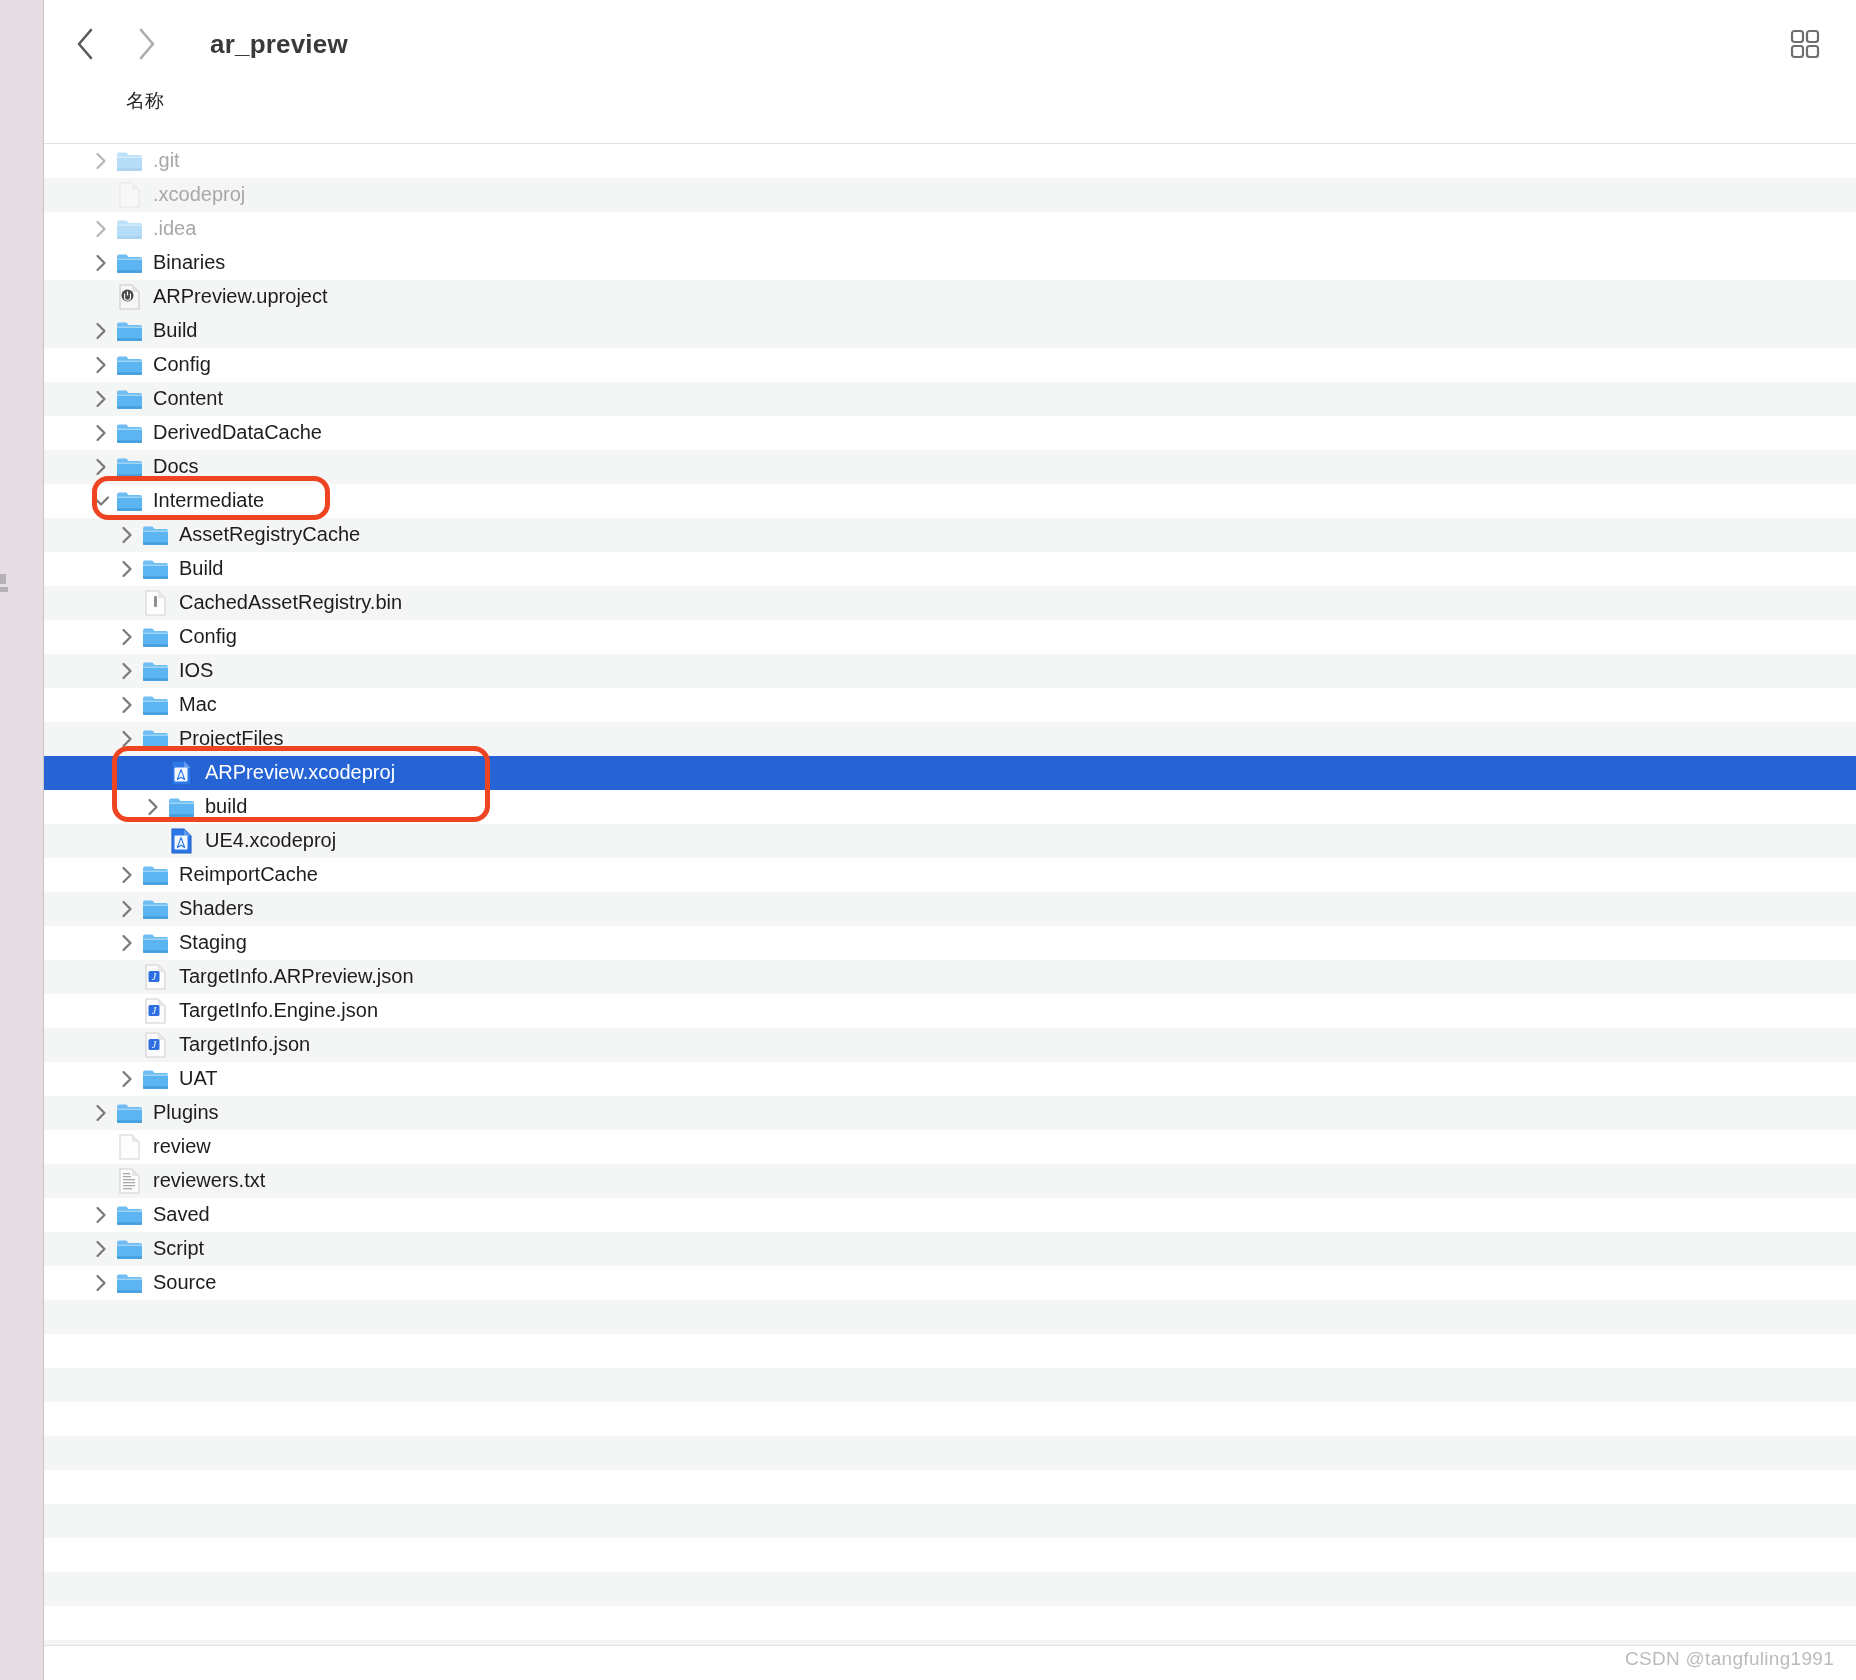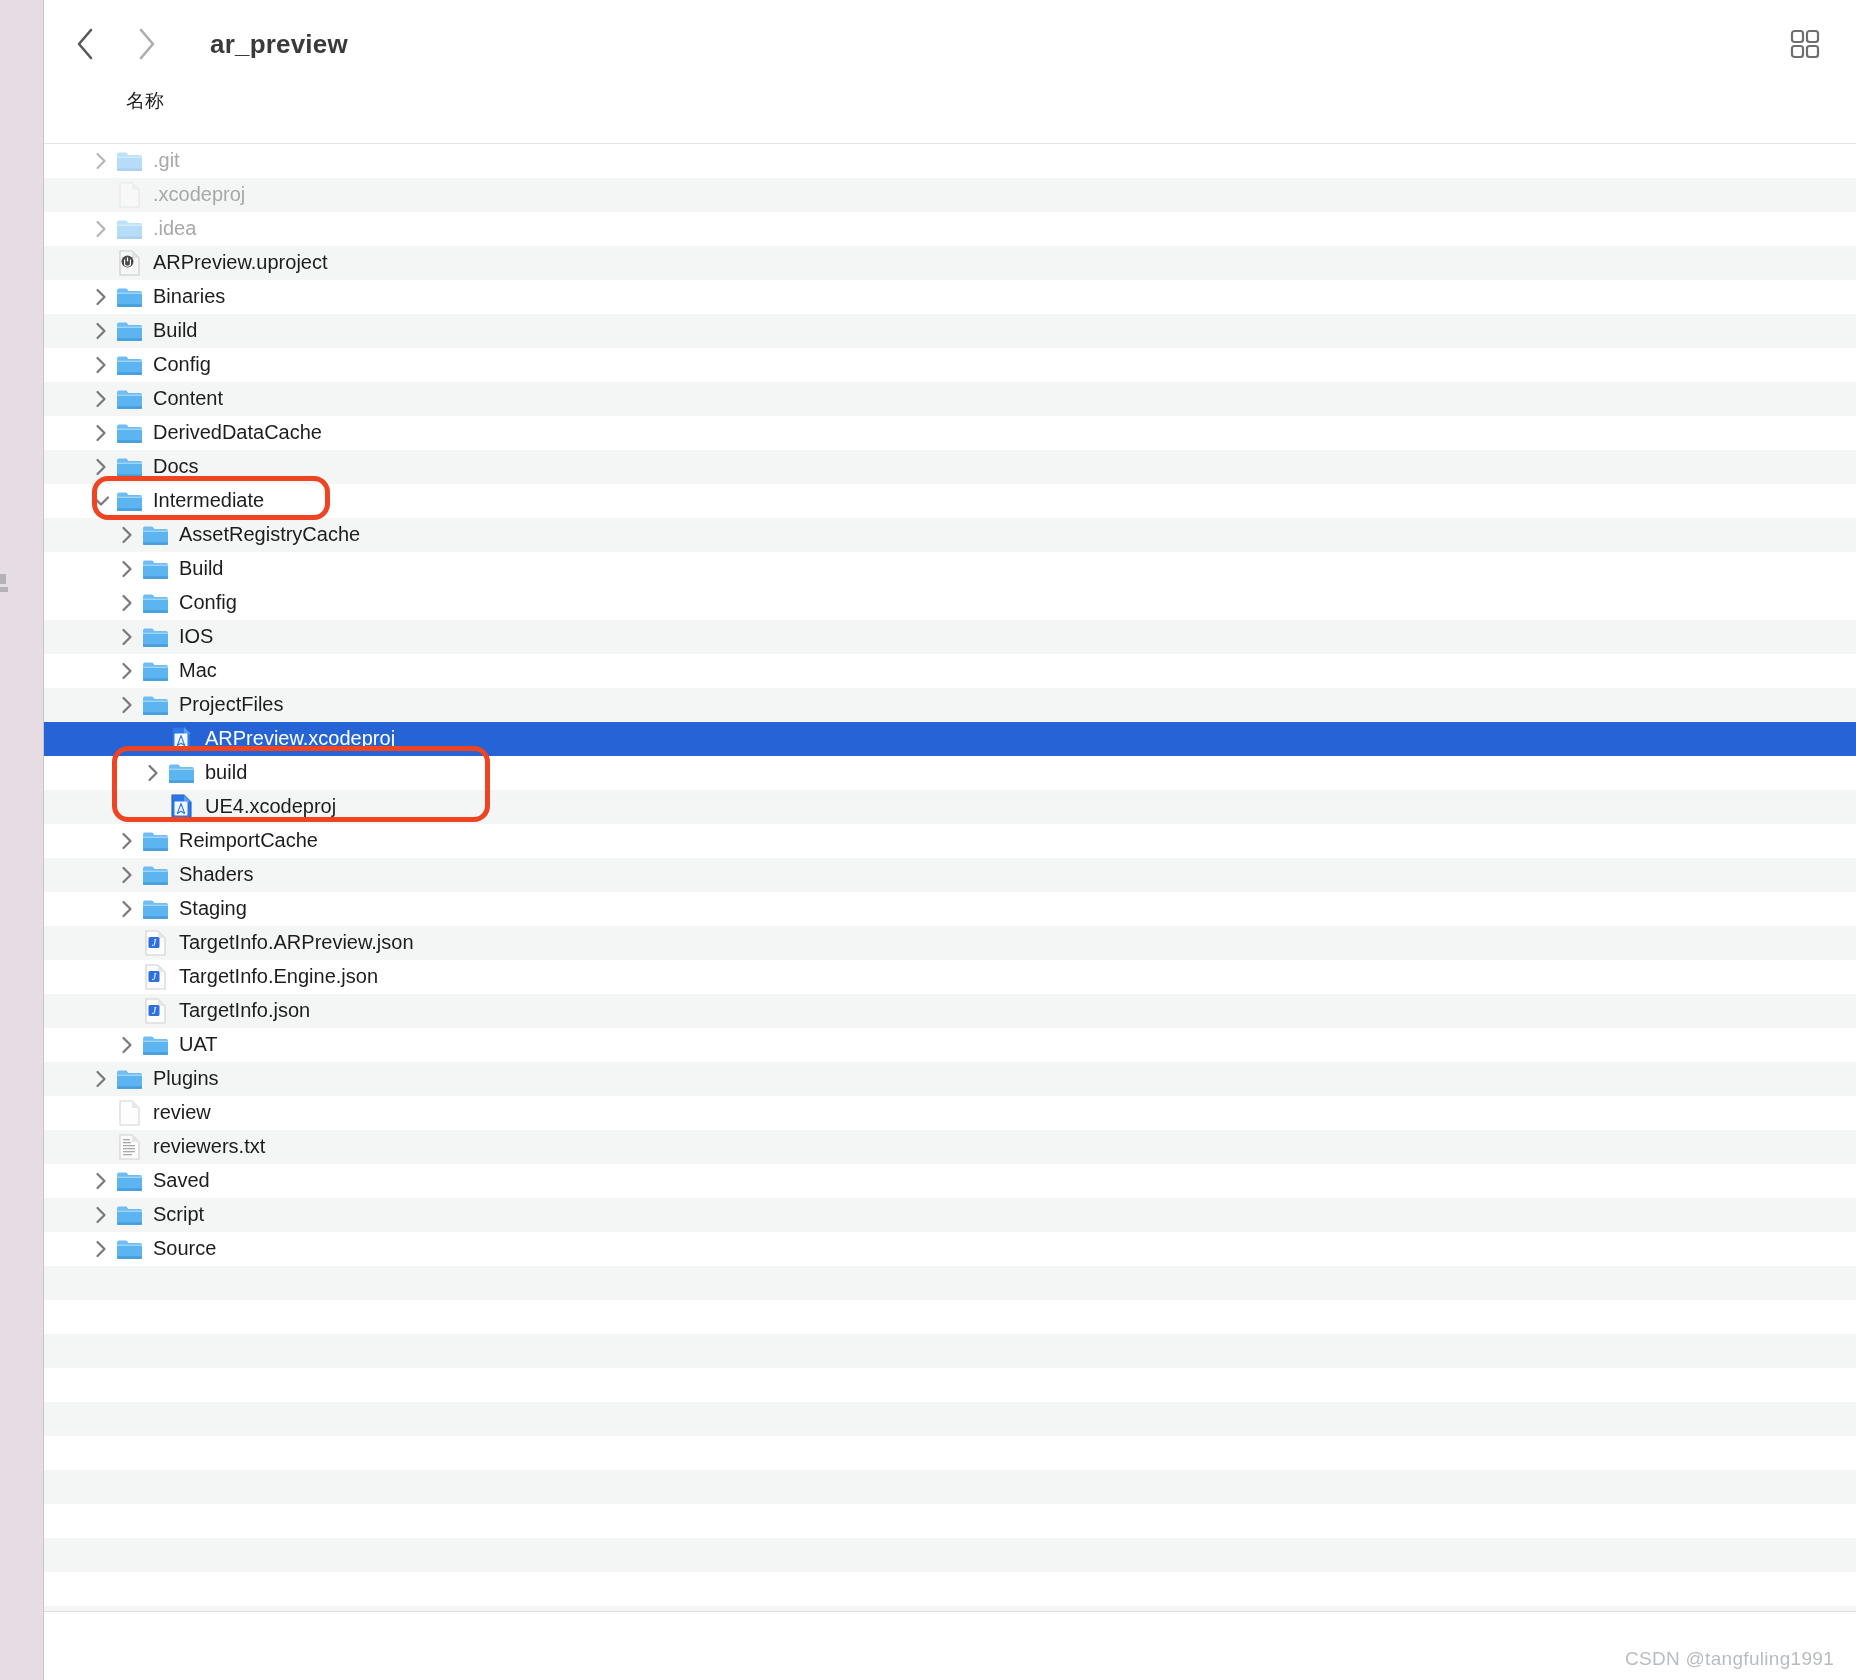--- a/index.html
+++ b/index.html
@@ -188,55 +188,55 @@
               <svg class="ic dimmed" width="27" height="22" viewBox="0 0 27 22">
                 <path d="M1 4.5a2 2 0 0 1 2-2h7.4l2.2 2.6H24a2 2 0 0 1 2 2V19a2 2 0 0 1-2 2H3a2 2 0 0 1-2-2z" fill="#6FBDF3"></path>
                 <path d="M1 7.6h25V19a2 2 0 0 1-2 2H3a2 2 0 0 1-2-2z" fill="#5CB4F0"></path>
                 <rect x="1" y="18.4" width="25" height="2.4" fill="#3E95D6" opacity=".75"></rect>
                 <rect x="1" y="6.6" width="25" height="1.4" fill="#9FD6F8"></rect>
               </svg>
             </span>
           </span>
           <span class="label">.idea</span>
         </div>
+        <div class="row">
+          <span class="indent" style="width: 44px;"></span>
+          <span class="twisty">
+            <svg width="12" height="18" viewBox="0 0 12 18">
+              <path d="M2.5 2 L9.5 9 L2.5 16" stroke="#79797B" stroke-width="2.2" fill="none" stroke-linecap="round" stroke-linejoin="round"></path>
+            </svg>
+          </span>
+          <span class="icon-slot">
+            <span>
+              <svg class="ic" width="27" height="22" viewBox="0 0 27 22">
+                <path d="M1 4.5a2 2 0 0 1 2-2h7.4l2.2 2.6H24a2 2 0 0 1 2 2V19a2 2 0 0 1-2 2H3a2 2 0 0 1-2-2z" fill="#6FBDF3"></path>
+                <path d="M1 7.6h25V19a2 2 0 0 1-2 2H3a2 2 0 0 1-2-2z" fill="#5CB4F0"></path>
+                <rect x="1" y="18.4" width="25" height="2.4" fill="#3E95D6" opacity=".75"></rect>
+                <rect x="1" y="6.6" width="25" height="1.4" fill="#9FD6F8"></rect>
+              </svg>
+            </span>
+          </span>
+          <span class="label">Binaries</span>
+        </div>
         <div class="row alt">
           <span class="indent" style="width: 44px;"></span>
           <span class="twisty empty"></span>
           <span class="icon-slot">
             <span>
               <svg class="ic" width="21" height="26" viewBox="0 0 21 26">
                 <path d="M1 1h12l7 7v17H1z" fill="#F7F7F8" stroke="#C9C9CB" stroke-width="1.1"></path>
                 <path d="M13 1l7 7h-7z" fill="#E2E2E4"></path>
                 <circle cx="8.5" cy="11.5" r="6" fill="#4A4A4C"></circle>
                 <path d="M5.6 9.6v4.4c0 1.3 1.2 2.2 2.9 2.2s2.9-.9 2.9-2.2V9.6" fill="none" stroke="#fff" stroke-width="1.1"></path>
                 <rect x="7.9" y="7.4" width="1.2" height="4" fill="#fff"></rect>
               </svg>
             </span>
           </span>
           <span class="label">ARPreview.uproject</span>
         </div>
-        <div class="row">
-          <span class="indent" style="width: 44px;"></span>
-          <span class="twisty">
-            <svg width="12" height="18" viewBox="0 0 12 18">
-              <path d="M2.5 2 L9.5 9 L2.5 16" stroke="#79797B" stroke-width="2.2" fill="none" stroke-linecap="round" stroke-linejoin="round"></path>
-            </svg>
-          </span>
-          <span class="icon-slot">
-            <span>
-              <svg class="ic" width="27" height="22" viewBox="0 0 27 22">
-                <path d="M1 4.5a2 2 0 0 1 2-2h7.4l2.2 2.6H24a2 2 0 0 1 2 2V19a2 2 0 0 1-2 2H3a2 2 0 0 1-2-2z" fill="#6FBDF3"></path>
-                <path d="M1 7.6h25V19a2 2 0 0 1-2 2H3a2 2 0 0 1-2-2z" fill="#5CB4F0"></path>
-                <rect x="1" y="18.4" width="25" height="2.4" fill="#3E95D6" opacity=".75"></rect>
-                <rect x="1" y="6.6" width="25" height="1.4" fill="#9FD6F8"></rect>
-              </svg>
-            </span>
-          </span>
-          <span class="label">Binaries</span>
-        </div>
         <div class="row alt">
           <span class="indent" style="width: 44px;"></span>
           <span class="twisty">
             <svg width="12" height="18" viewBox="0 0 12 18">
               <path d="M2.5 2 L9.5 9 L2.5 16" stroke="#79797B" stroke-width="2.2" fill="none" stroke-linecap="round" stroke-linejoin="round"></path>
             </svg>
           </span>
           <span class="icon-slot">
             <span>
               <svg class="ic" width="27" height="22" viewBox="0 0 27 22">
@@ -374,20 +374,34 @@
             <span>
               <svg class="ic" width="27" height="22" viewBox="0 0 27 22">
                 <path d="M1 4.5a2 2 0 0 1 2-2h7.4l2.2 2.6H24a2 2 0 0 1 2 2V19a2 2 0 0 1-2 2H3a2 2 0 0 1-2-2z" fill="#6FBDF3"></path>
                 <path d="M1 7.6h25V19a2 2 0 0 1-2 2H3a2 2 0 0 1-2-2z" fill="#5CB4F0"></path>
                 <rect x="1" y="18.4" width="25" height="2.4" fill="#3E95D6" opacity=".75"></rect>
                 <rect x="1" y="6.6" width="25" height="1.4" fill="#9FD6F8"></rect>
               </svg>
             </span>
           </span>
           <span class="label">Build</span>
+        </div>
+        <div class="row alt">
+          <span class="indent" style="width: 70px;"></span>
+          <span class="twisty empty"></span>
+          <span class="icon-slot">
+            <span>
+              <svg class="ic" width="21" height="26" viewBox="0 0 21 26">
+                <path d="M1 1h12l7 7v17H1z" fill="#FDFDFD" stroke="#D3D3D5" stroke-width="1.1"></path>
+                <path d="M13 1l7 7h-7z" fill="#E8E8EA"></path>
+                <rect x="9" y="6" width="3" height="11" fill="#8E8E93" rx="1"></rect>
+              </svg>
+            </span>
+          </span>
+          <span class="label">CachedAssetRegistry.bin</span>
         </div>
         <div class="row">
           <span class="indent" style="width: 70px;"></span>
           <span class="twisty">
             <svg width="12" height="18" viewBox="0 0 12 18">
               <path d="M2.5 2 L9.5 9 L2.5 16" stroke="#79797B" stroke-width="2.2" fill="none" stroke-linecap="round" stroke-linejoin="round"></path>
             </svg>
           </span>
           <span class="icon-slot">
             <span>

